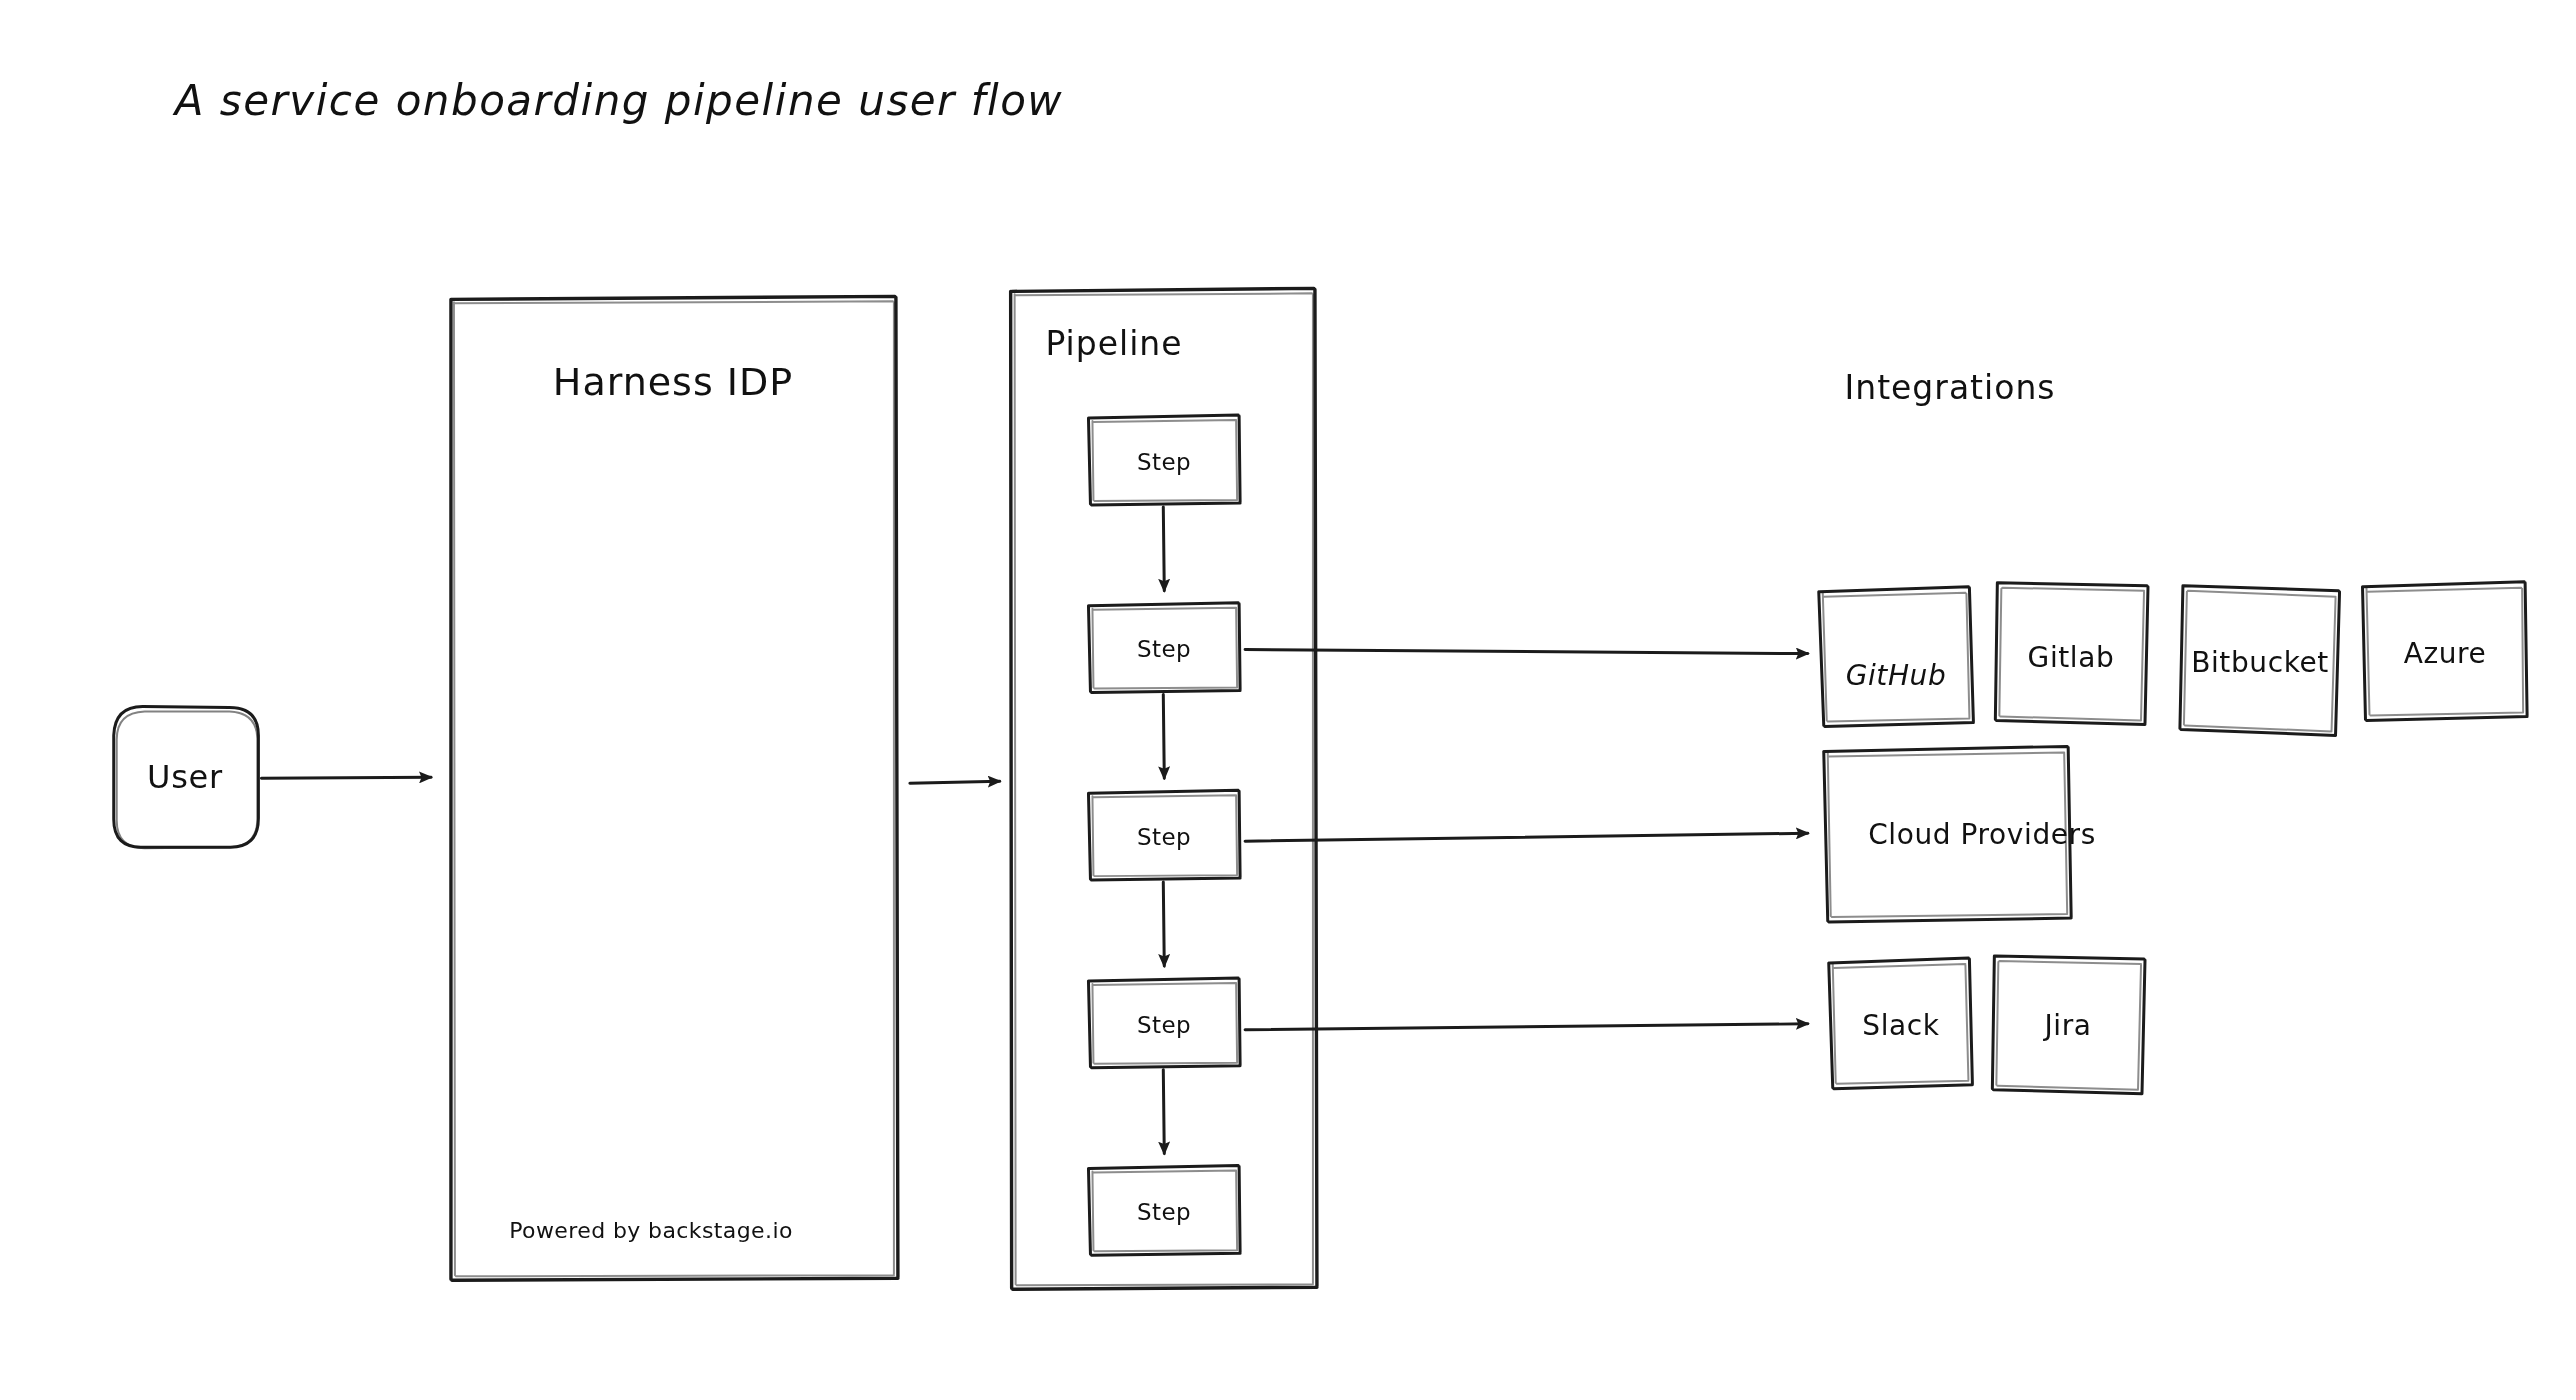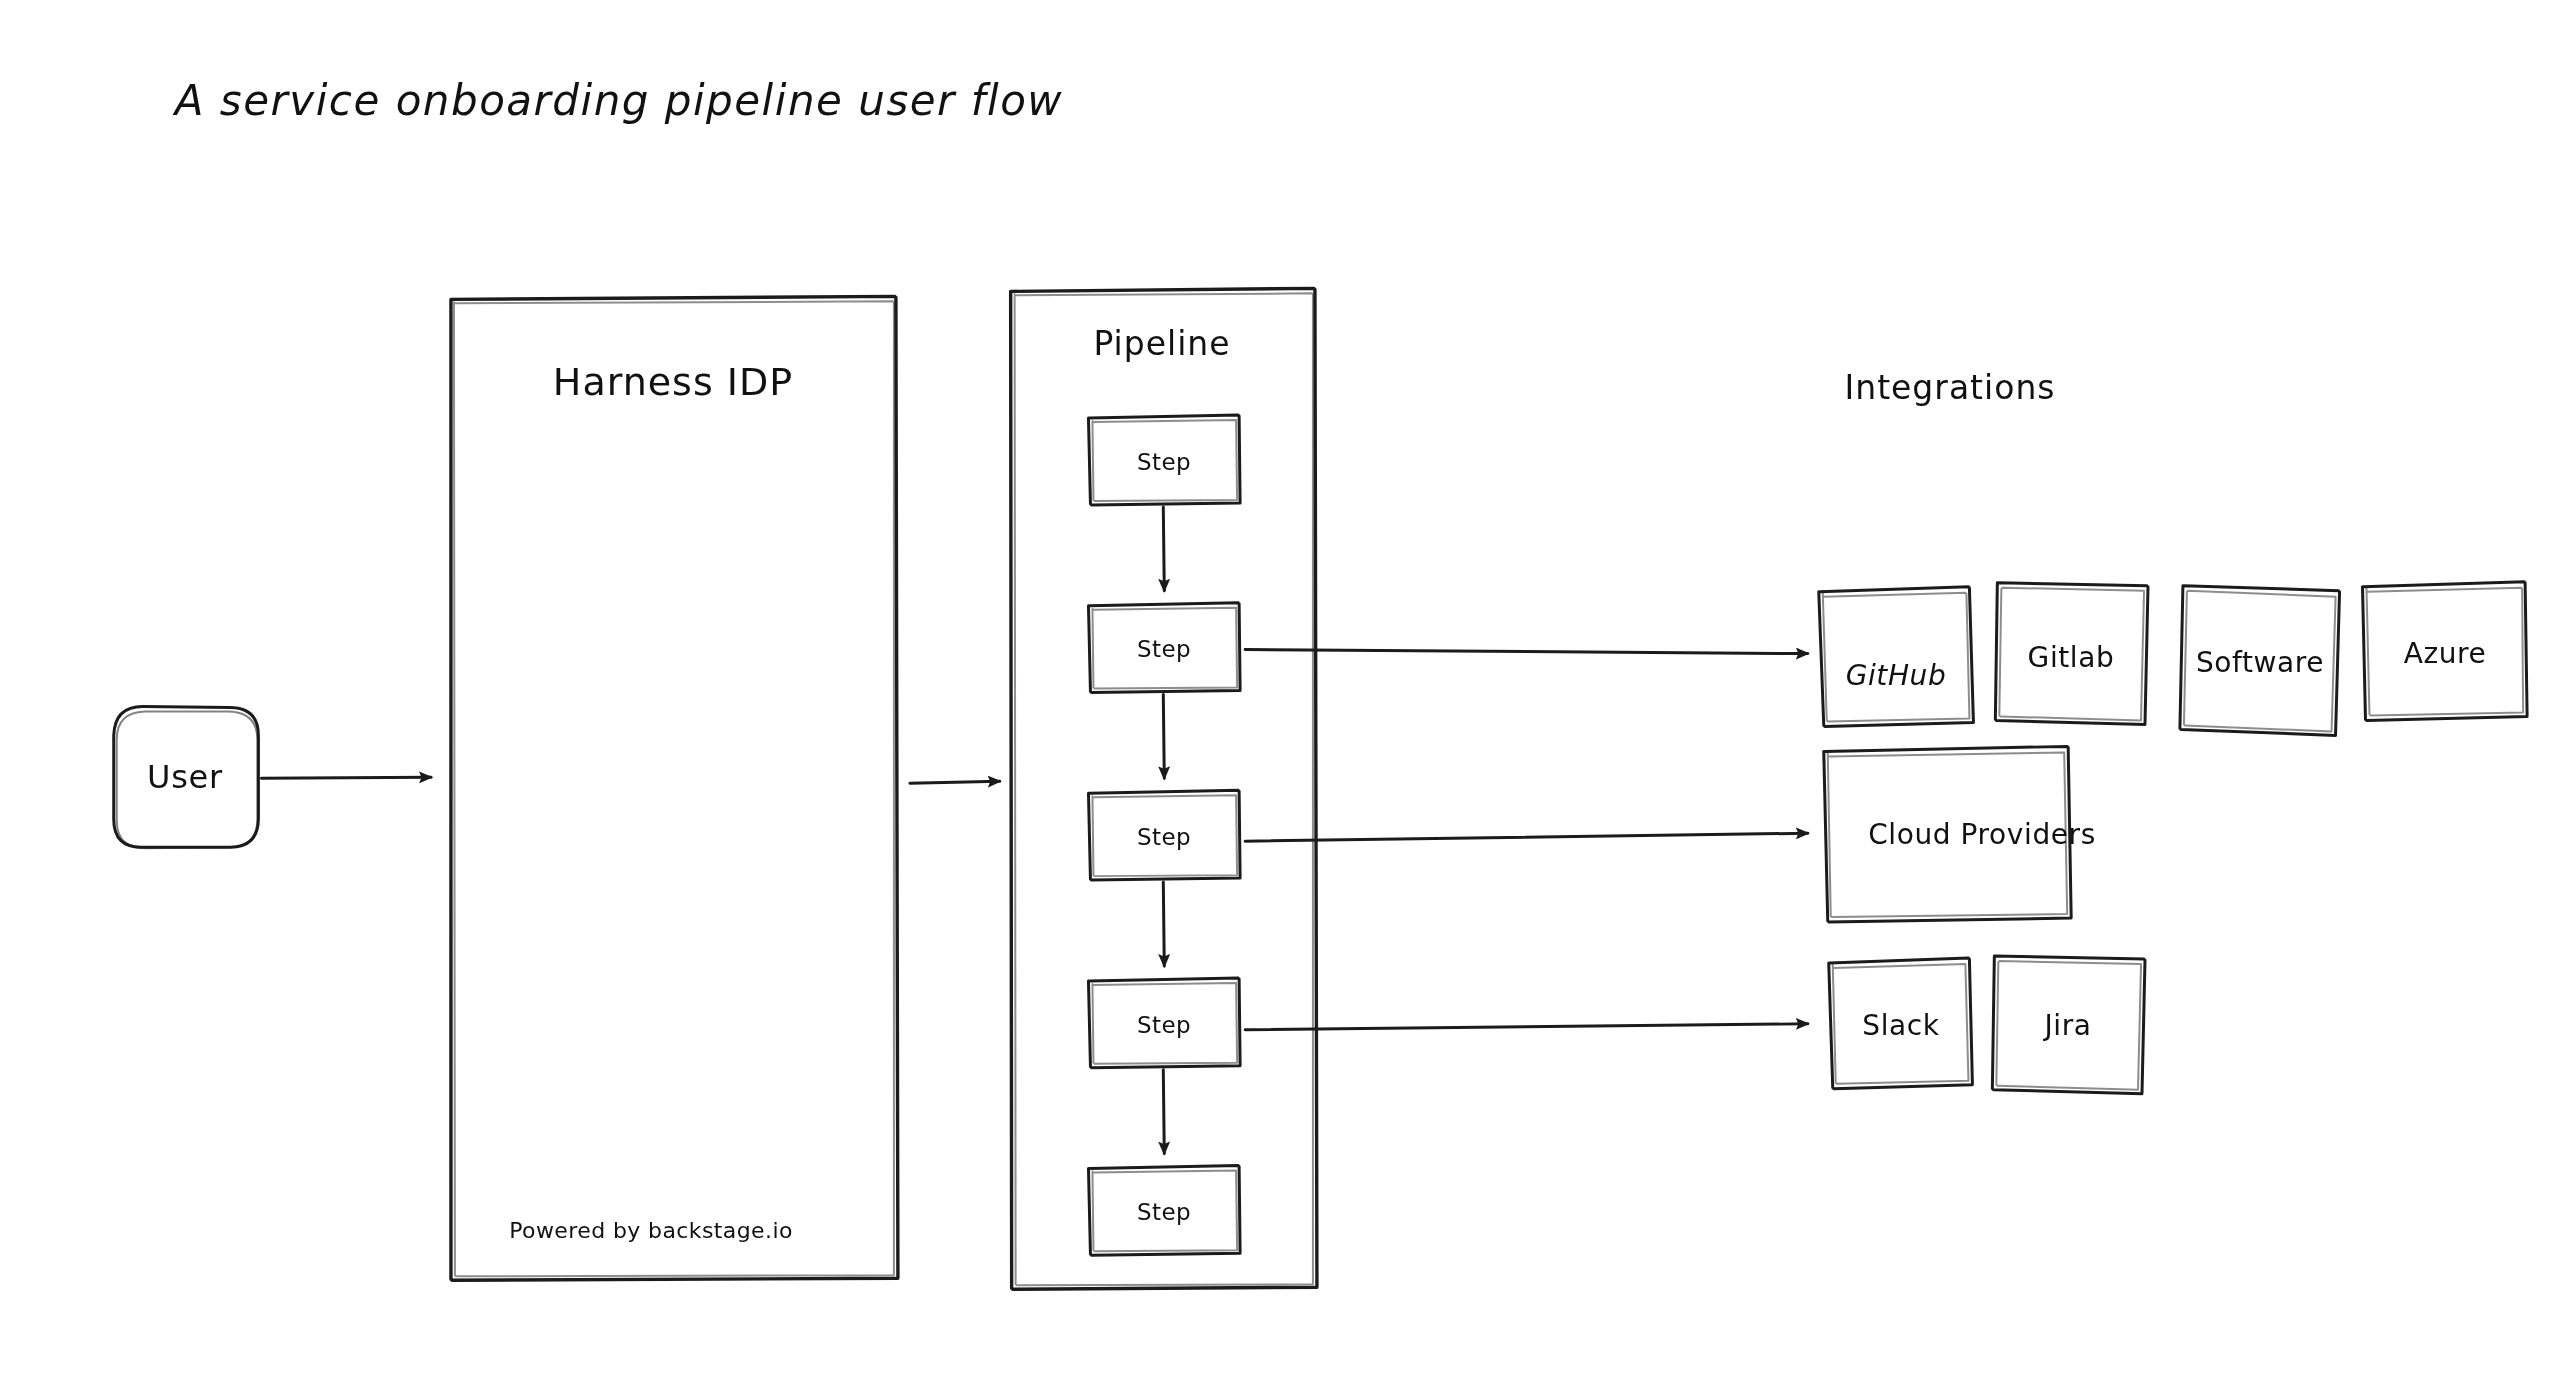--- a/index.html
+++ b/index.html
@@ -212,33 +212,33 @@
 
   </svg>
 
   <div class="hand-text title-text" style="left:619px; top:100px;">A service onboarding pipeline user flow</div>
 
   <div class="hand-text user-label" style="left:185px; top:777px;">User</div>
 
   <div class="hand-text big-label" style="left:673px; top:382px;">Harness IDP</div>
   <div class="hand-text footnote" style="left:651px; top:1230px;">Powered by backstage.io</div>
 
-  <div class="hand-text group-title" style="left:1162px; top:343px;">Pipeline</div>
+  <div class="hand-text group-title" style="left:1114px; top:343px;">Pipeline</div>
 
   <div class="hand-text step-label" style="left:1164px; top:462px;">Step</div>
   <div class="hand-text step-label" style="left:1164px; top:649px;">Step</div>
   <div class="hand-text step-label" style="left:1164px; top:837px;">Step</div>
   <div class="hand-text step-label" style="left:1164px; top:1025px;">Step</div>
   <div class="hand-text step-label" style="left:1164px; top:1212px;">Step</div>
 
   <div class="hand-text group-title" style="left:1950px; top:387px;">Integrations</div>
 
   <div class="hand-text node-label" style="left:1896px; top:675px;font-style:italic;">GitHub</div>
   <div class="hand-text node-label" style="left:2071px; top:657px;">Gitlab</div>
-  <div class="hand-text node-label" style="left:2260px; top:662px;">Software</div>
+  <div class="hand-text node-label" style="left:2260px; top:662px;">Bitbucket</div>
   <div class="hand-text node-label" style="left:2445px; top:653px;">Azure</div>
 
   <div class="hand-text node-label" style="left:1947px; top:834px;margin-left:35px;">Cloud Providers</div>
 
   <div class="hand-text node-label" style="left:1901px; top:1025px;">Slack</div>
   <div class="hand-text node-label" style="left:2068px; top:1025px;text-align:center;">Jira</div>
 
 </div>
 
 

